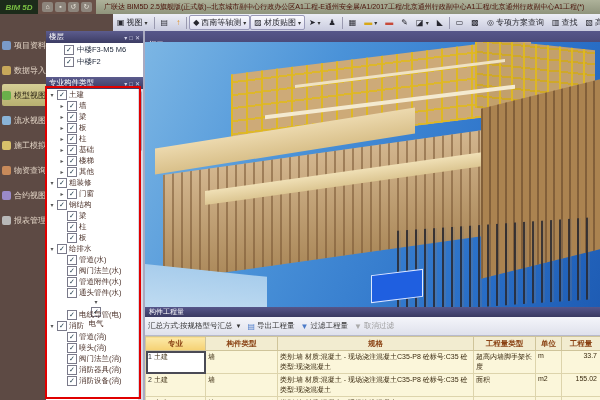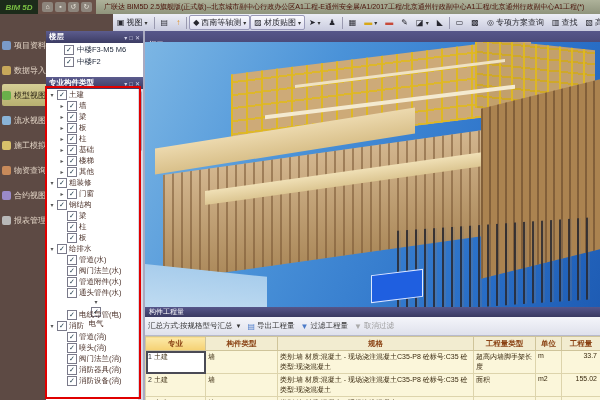--- a/index.html
+++ b/index.html
@@ -29,21 +29,21 @@
   
   #sidebar{position:absolute;left:0;top:31px;width:46px;height:369px;background:#5d4a44;overflow:hidden;}
   .navtab{height:22px;margin:3px 0 3px 2px;display:flex;align-items:center;gap:3px;overflow:hidden;
     color:#e3d5c6;font-size:8px;white-space:nowrap;}
   .navtab .nicon{width:9px;height:9px;border-radius:2px;flex:0 0 auto;}
   .navtab.sel{background:linear-gradient(#d6cf96,#b8b070);color:#2c2414;border-radius:2px 0 0 2px;}
   
   #panels{position:absolute;left:46px;top:31px;width:97px;height:369px;background:#8e8ea8;}
   .phead{position:absolute;left:0;width:97px;height:12px;
     background:linear-gradient(#5c5c8e,#3c3c64);color:#fff;font-size:7.5px;
-    display:flex;align-items:center;padding:0 3px;box-sizing:border-box;font-weight:bold;}
+    display:flex;align-items:center;padding:0 3px;box-sizing:border-box;}
   .phead .pt{flex:1;overflow:hidden;white-space:nowrap;}
   .pctl{font-size:6px;color:#d8d8ee;margin-left:2px;}
   #floors-body{position:absolute;left:0;top:12px;width:101px;height:34px;background:#fff;overflow:hidden;}
   .floor-item{display:flex;align-items:center;gap:3px;padding:2px 0 0 18px;font-size:7.5px;color:#1d2638;}
   #tree{position:absolute;left:0;top:58px;width:97px;height:311px;background:#fff;overflow:hidden;}
   .trow{height:11px;display:flex;align-items:center;gap:2px;font-size:7.5px;color:#4a3028;white-space:nowrap;}
   .arr{font-size:6px;color:#555;width:6px;text-align:center;flex:0 0 auto;}
   .cb{width:8px;height:8px;border:1px solid #7a7a8a;background:#fff;flex:0 0 auto;
     font-size:7px;line-height:7px;text-align:center;color:#24404f;font-weight:bold;}
   #tree-scroll{position:absolute;right:0;top:58px;width:5px;height:311px;background:#d9d9e4;}

